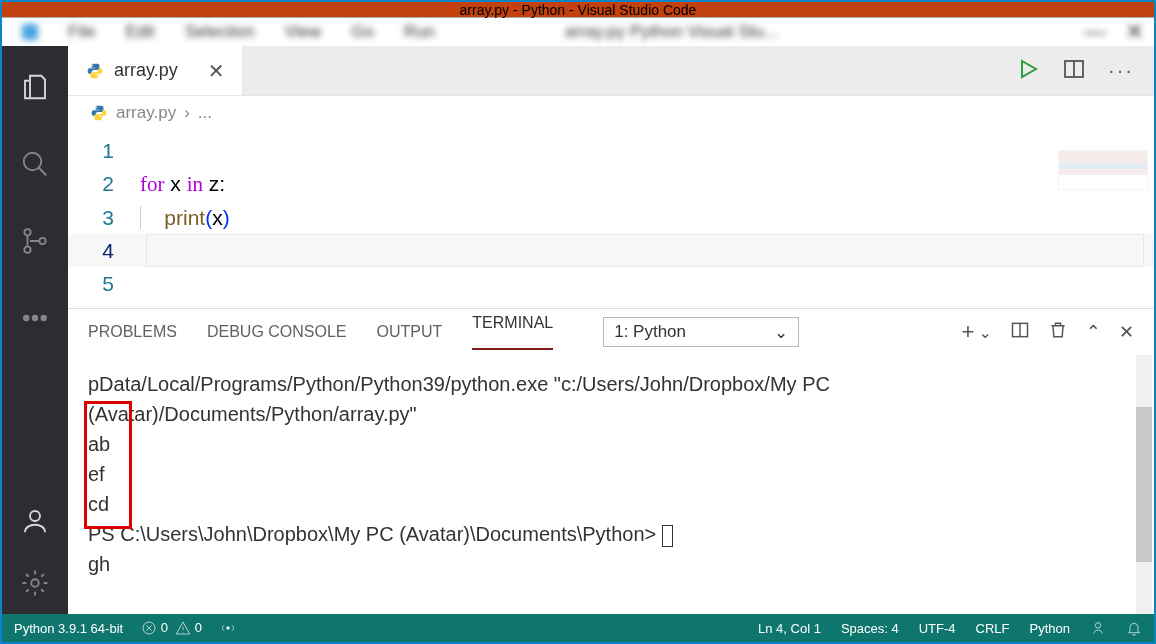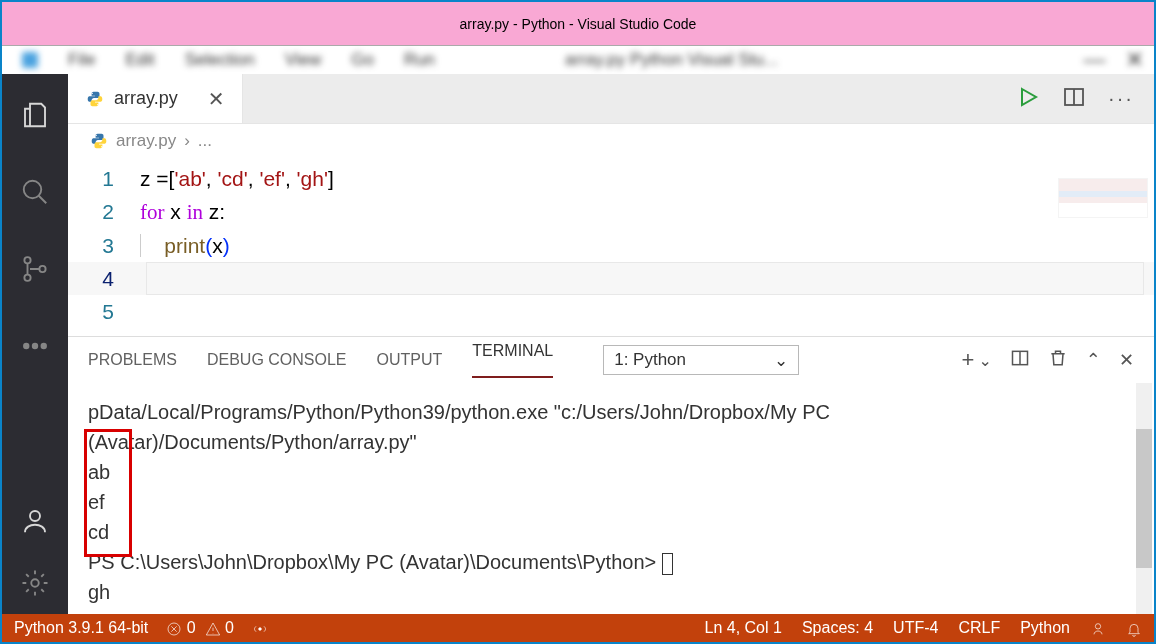--- a/index.html
+++ b/index.html
@@ -1,19 +1,19 @@
 <!DOCTYPE html>
 <html><head>
 <meta charset="utf-8">
 <style>
 *{margin:0;padding:0;box-sizing:border-box;font-family:"Segoe UI",Arial,sans-serif;}
 html,body{width:1156px;height:644px;overflow:hidden;}
 body{display:flex;flex-direction:column;background:#fff;border:2px solid #0a84c9;}
 
-.titlebar{height:44px;background:#f9a8d4;display:flex;align-items:center;justify-content:center;font-size:14px;border-bottom:1px solid #aaa;}
+.titlebar{height:16px;background:#c2410c;display:flex;align-items:center;justify-content:center;font-size:14px;border-bottom:1px solid #aaa;}
 
 .menubar{height:28px;display:flex;align-items:center;gap:30px;padding:0 20px;color:#333;font-size:17px;filter:blur(3px);position:relative;}
 .menubar .logo{width:16px;height:16px;background:#4aa3e0;border-radius:2px;filter:none;}
 .menubar-right{position:absolute;right:10px;display:flex;gap:20px;}
 .menubar-right span{font-size:22px;color:#333;}
 
 .main{flex:1;display:flex;min-height:0;}
 
 .activitybar{width:66px;background:#2c2c32;display:flex;flex-direction:column;align-items:center;padding-top:25px;gap:45px;}
 .activitybar .icon{width:32px;height:32px;display:flex;align-items:center;justify-content:center;color:#868686;cursor:pointer;}
@@ -53,21 +53,21 @@
 .panel-tabs .sel{margin-left:20px;border:1px solid #b8b8b8;height:30px;width:196px;display:flex;align-items:center;padding:0 10px;font-size:17px;color:#333;justify-content:space-between;}
 .panel-tabs .ptools{margin-left:auto;display:flex;align-items:center;gap:18px;color:#555;}
 .panel-tabs .ptools svg{width:20px;height:20px;stroke:#555;}
 
 .terminal{flex:1;font-family:Consolas,monospace;font-size:20px;line-height:30px;color:#333;padding:14px 20px 0 20px;overflow:hidden;position:relative;}
 .terminal .highlight-box{position:absolute;left:16px;top:46px;width:48px;height:128px;border:3px solid #d80000;pointer-events:none;}
 .cursor-box{display:inline-block;width:11px;height:22px;border:1px solid #333;vertical-align:middle;}
 .term-scrollbar{position:absolute;right:2px;top:0;bottom:0;width:16px;background:#f0f0f0;}
 .term-scrollbar .thumb{position:absolute;left:0;right:0;top:20%;height:60%;background:#c8c8c8;}
 
-.statusbar{height:28px;background:#c2410c;color:#fff;display:flex;align-items:center;font-size:16px;padding:0 12px;gap:18px;}
+.statusbar{height:28px;background:#0f766e;color:#fff;display:flex;align-items:center;font-size:13px;padding:0 12px;gap:18px;}
 .statusbar .right{margin-left:auto;display:flex;gap:20px;align-items:center;}
 .statusbar svg{width:16px;height:16px;stroke:#fff;fill:none;vertical-align:middle;}
 
 .editor-wrap{position:relative;flex:1;display:flex;flex-direction:column;min-height:0;}
 .py-icon svg{width:100%;height:100%;}
 </style>
 </head>
 <body>
 
 <div class="titlebar">
@@ -166,21 +166,20 @@
               <circle cx="21" cy="26" r="1.2" fill="#fff"></circle>
             </svg></span>
         <span>array.py</span>
         <span>›</span>
         <span>...</span>
       </div>
 
       <div class="code">
         <div class="code-row">
           <div class="gutter">1</div>
-          <div class="code-text"><span>z =[</span><span class="s">'ab'</span><span>, </span><span class="s">'cd'</span><span>, </span><span class="s">'ef'</span><span>, </span><span class="s">'gh'</span><span>]</span></div>
         </div>
         <div class="code-row">
           <div class="gutter">2</div>
           <div class="code-text"><span class="k">for</span><span> x </span><span class="k">in</span><span> z:</span></div>
         </div>
         <div class="code-row">
           <div class="gutter">3</div>
           <div class="code-text"><span class="indent-guide">    </span><span class="f">print</span><span class="br">(</span><span>x</span><span class="br">)</span></div>
         </div>
         <div class="code-row current">

